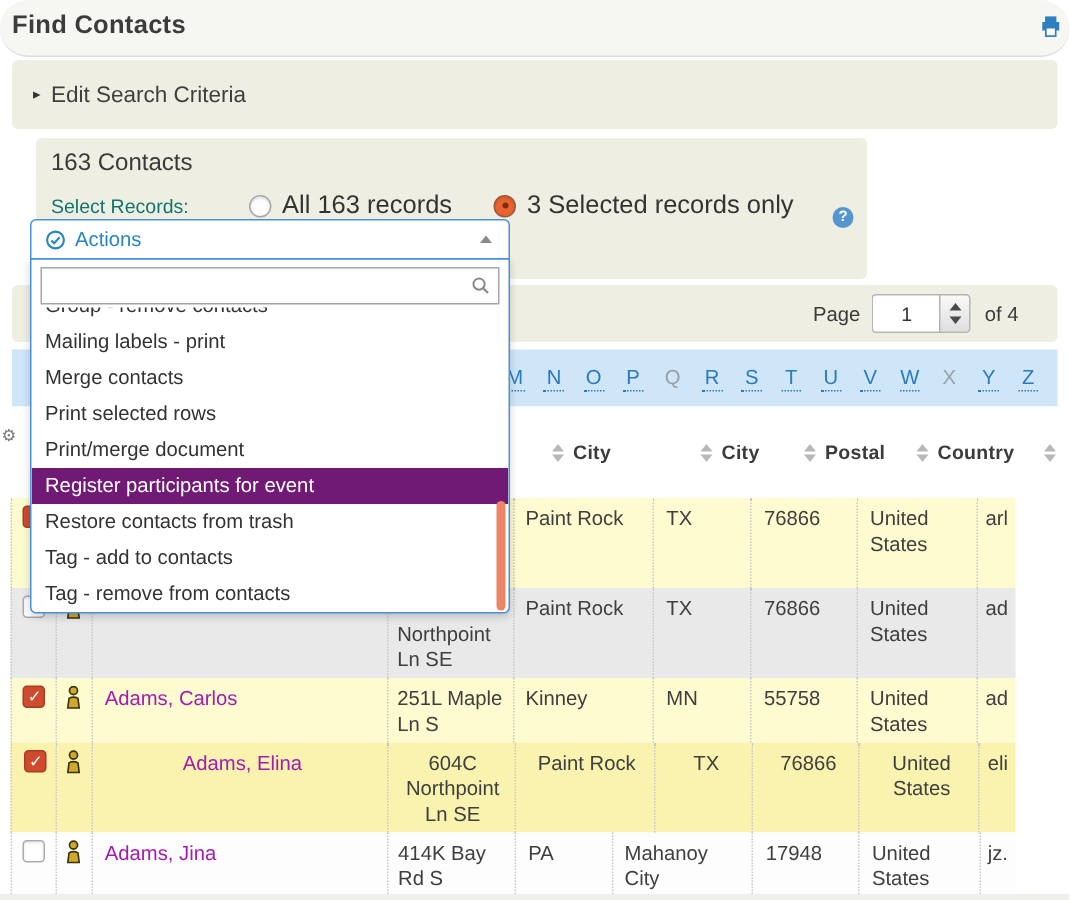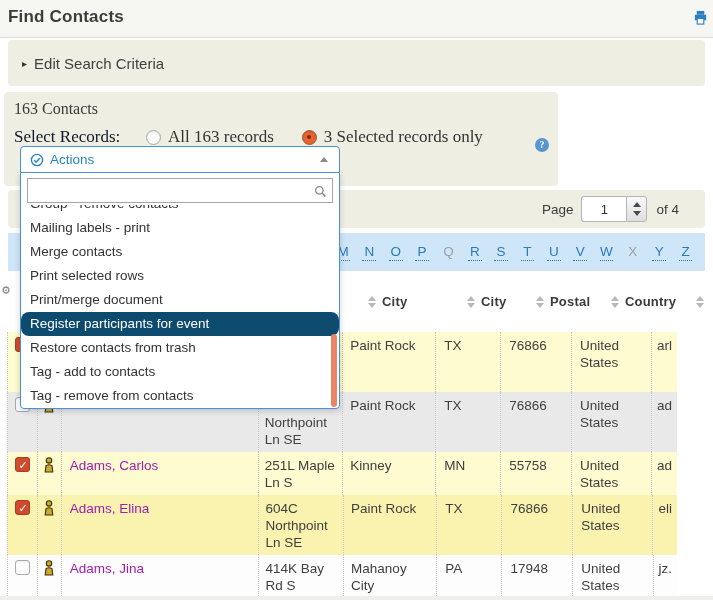--- a/index.html
+++ b/index.html
@@ -2,45 +2,45 @@
 <html><head>
 <meta charset="utf-8">
 <style>
   * { margin:0; padding:0; box-sizing:border-box; }
   html,body { width:713px; height:600px; overflow:hidden; background:#fff;
     font-family:"Liberation Sans","DejaVu Sans",sans-serif; }
   #app { position:relative; width:713px; height:600px; overflow:hidden; }
 
   
   .titlebar { position:absolute; left:0; top:0; width:713px; height:38px;
-    background:#f6f6f3; border-bottom:1px solid #ddddda; }
+    background:#f6f6f3; border-bottom:1px solid #ddddda;border-radius:19px; }
   .titlebar h1 { position:absolute; left:8px; top:7px; font-size:17px; font-weight:600;
     color:#3c3c3c; letter-spacing:.2px; }
   .print { position:absolute; right:4px; top:10px; width:16px; height:16px; cursor:pointer; }
 
   
   .accordion { position:absolute; left:8px; top:40px; width:697px; height:46px;
     background:#efeee3; border-radius:4px; display:flex; align-items:center;
     padding-left:14px; cursor:pointer; }
   .accordion .tri { color:#333; font-size:10px; margin-right:7px; }
   .accordion .alabel { font-size:15px; color:#3f3f3f; font-weight:500; }
 
   
-  .results { position:absolute; left:4px; top:92px; width:554px; height:94px;
-    background:#efeee3; border-radius:4px; padding:8px 10px 0 10px;font-family:Liberation Serif, serif; }
+  .results { position:absolute; left:24px; top:92px; width:554px; height:94px;
+    background:#efeee3; border-radius:4px; padding:8px 10px 0 10px; }
   .r-line1 { display:flex; align-items:baseline; }
   .count { font-size:16px; color:#3a3a3a; font-weight:500; width:132px; }
   .criteria { font-size:13.5px; color:#444; }
   .r-links { position:absolute; right:10px; top:8px; text-align:right; line-height:20px; }
   .r-links a { display:block; color:#2786c2; font-size:13.5px; text-decoration:none; }
   .helpicon { position:absolute; right:9px; top:46px; width:14px; height:14px; border-radius:50%;
     background:#5596d0; color:#fff; font-size:10px; font-weight:bold; text-align:center;
     line-height:14px; cursor:pointer; }
   .r-line2 { display:flex; align-items:center; margin-top:9px; }
-  .selrec { font-size:17px; color:#0f172a; width:132px; }
+  .selrec { font-size:13px; color:#0f766e; width:132px; }
   .radio-group { display:flex; align-items:center; margin-right:28px; cursor:pointer; }
   .radio { width:15px; height:15px; border-radius:50%; background:#fdfdfd;
     border:1px solid #a8a8a8; margin-right:7px; position:relative;
     box-shadow:inset 0 1px 2px rgba(0,0,0,.12); }
   .radio.on { background:#e8632f; border-color:#9c5a3c; }
   .radio.on::after { content:""; position:absolute; left:4.5px; top:4.5px; width:4px; height:4px;
     border-radius:50%; background:#7a2c10; }
   .radio-group label { font-size:17px; color:#333; cursor:pointer; }
 
   
@@ -73,21 +73,21 @@
   .hc0{width:99px}.hc1{width:69px}.hc2{width:75px}.hc3{width:85px}.hc4{flex:1}
   .hlabel { font-size:13px; font-weight:bold; color:#3b3b3b; letter-spacing:.2px; }
   .sort { display:inline-flex; flex-direction:column; gap:2px; margin:0 6px 0 4px; cursor:pointer; }
   .sort i { width:0; height:0; border:4px solid transparent; display:block; }
   .sort .up { border-bottom:5px solid #b8b8b8; border-top:0; }
   .sort .dn { border-top:5px solid #b8b8b8; border-bottom:0; }
 
   #tbody { width:677px; }
   .trow { display:flex; margin-left:7px; }
   .bg-selected { background:#fdfbcf; }
-  .bg-selected2 { background:#f9f3af; }
+  .bg-selected2 { background:#f9f3af;text-align:center; }
   .bg-even { background:#e9e9e9; }
   .bg-odd { background:#fdfdfd; }
   .cell { border-left:1px dotted #c8c8c8; padding:5px 5px 4px 6px; font-size:13.5px;
     line-height:17px; color:#3f3f3f; }
   .c-check{width:31px; padding-left:7px;}
   .c-icon{width:25px; padding-left:5px;}
   .c-name{width:211px; padding-left:8px;}
   .c-addr{width:90px;}
   .c-city{width:99px; padding-left:7px;}
   .c-state{width:69px; padding-left:8px;}
@@ -118,21 +118,21 @@
     border:1px solid #4a90d9; border-radius:0 0 4px 4px; z-index:19;
     box-shadow:0 2px 6px rgba(0,0,0,.18); overflow:hidden; }
   .dd-search { position:relative; margin:5px 6px 2px 6px; }
   .dd-search input { width:100%; height:25px; border:1px solid #a6a6a6; padding:0 24px 0 6px;
     font-size:13px; font-family:inherit; }
   .dd-search .mag { position:absolute; right:6px; top:6px; }
   #action-list { overflow:hidden; height:200px; }
   .opt { font-size:13.5px; color:#333; padding:4px 9px 5px 9px; height:24px; cursor:pointer;
     white-space:nowrap; }
   .opt:first-child { margin-top:-13px; }
-  .opt.hl { background:#0c4a6e; color:#fff;border-radius:8px; }
+  .opt.hl { background:#701a75; color:#fff; }
   .dd-scroll { position:absolute; right:2px; top:161px; width:6px; height:73px;
     background:#ec8467; border-radius:3px; }
 </style>
 </head>
 <body>
 
 <div id="app">
 
   <div class="titlebar">
     <h1>Find Contacts</h1>
@@ -331,22 +331,22 @@
   <svg width="12" height="16" viewBox="0 0 12 16">
     <circle cx="6" cy="3.4" r="2.7" fill="#cfa82e" stroke="#3a3208" stroke-width="1.1"></circle>
     <path d="M2.2 15 L3 8.6 Q6 6.8 9 8.6 L9.8 15 Z" fill="#cfa82e" stroke="#3a3208" stroke-width="1.1"></path>
   </svg>
 </span></div>
           <div class="cell c-name"><a class="nlink" href="#">Adams, Jina</a></div>
           <div class="cell c-addr">
             <div class="aline">414K Bay</div>
             <div class="aline">Rd S</div>
           </div>
+          <div class="cell c-state">PA</div>
           <div class="cell c-city">Mahanoy City</div>
-          <div class="cell c-state">PA</div>
           <div class="cell c-postal">17948</div>
           <div class="cell c-country">United States</div>
           <div class="cell c-email">jz.</div>
         </div>
       </div>
   </div>
   <div class="foot-strip"></div>
 
   <span class="gear">⚙</span>
 

